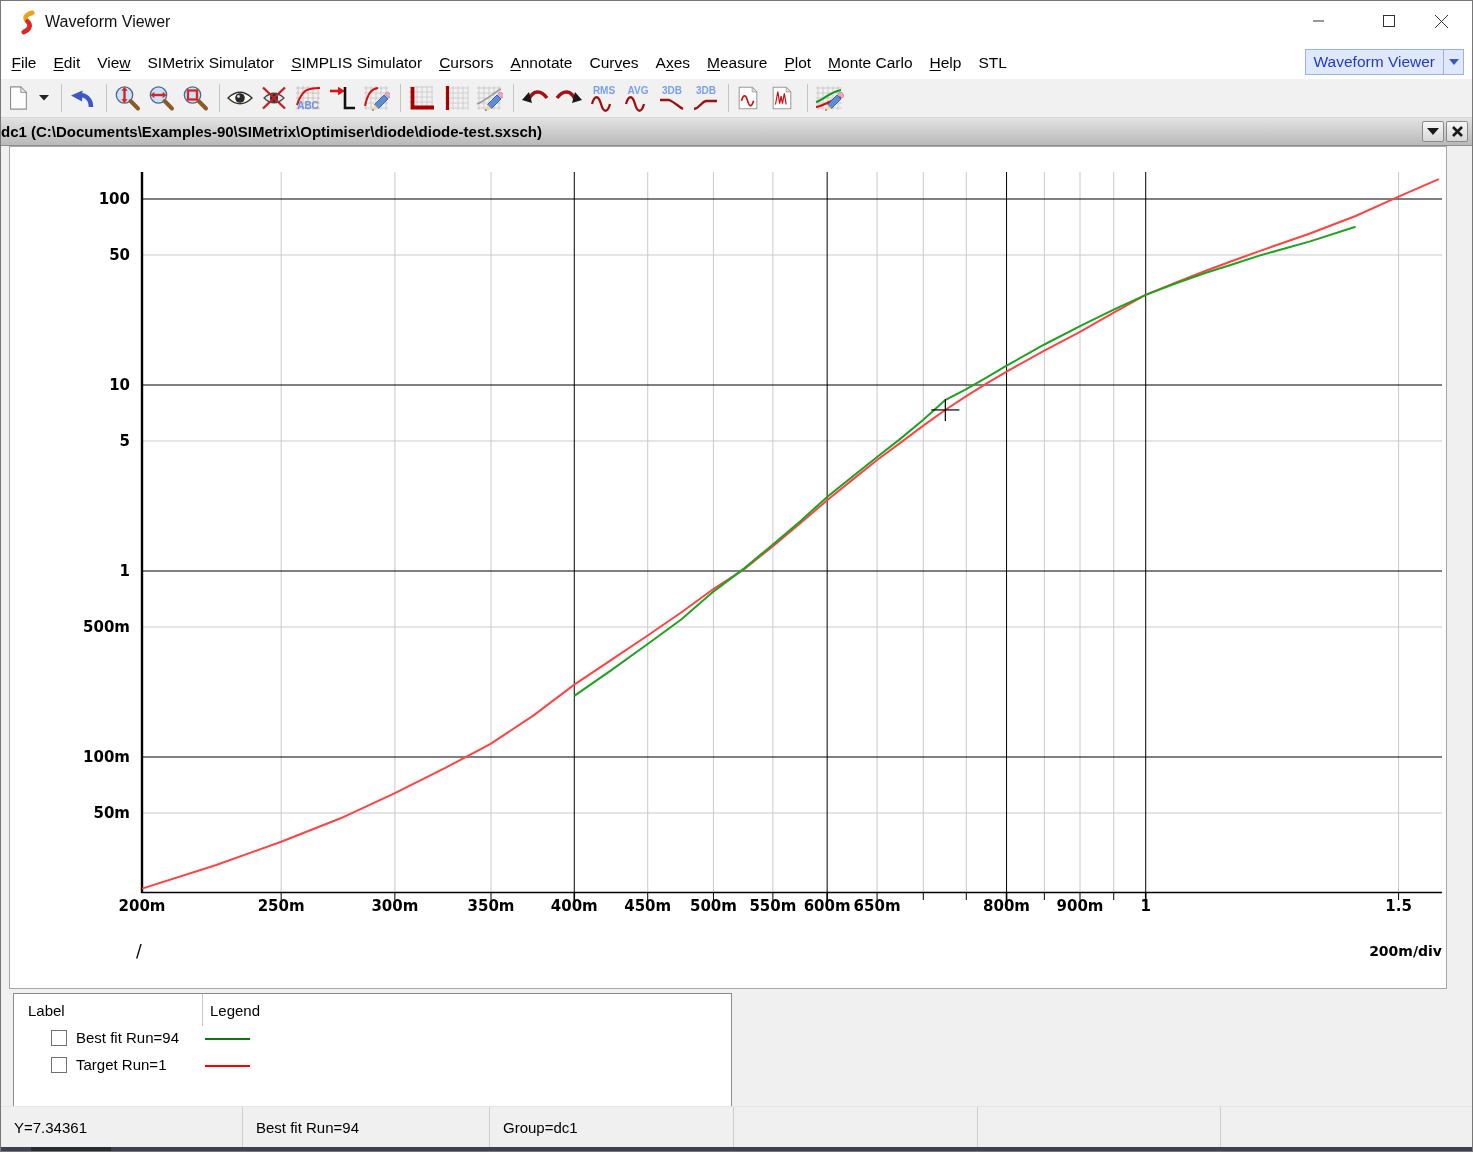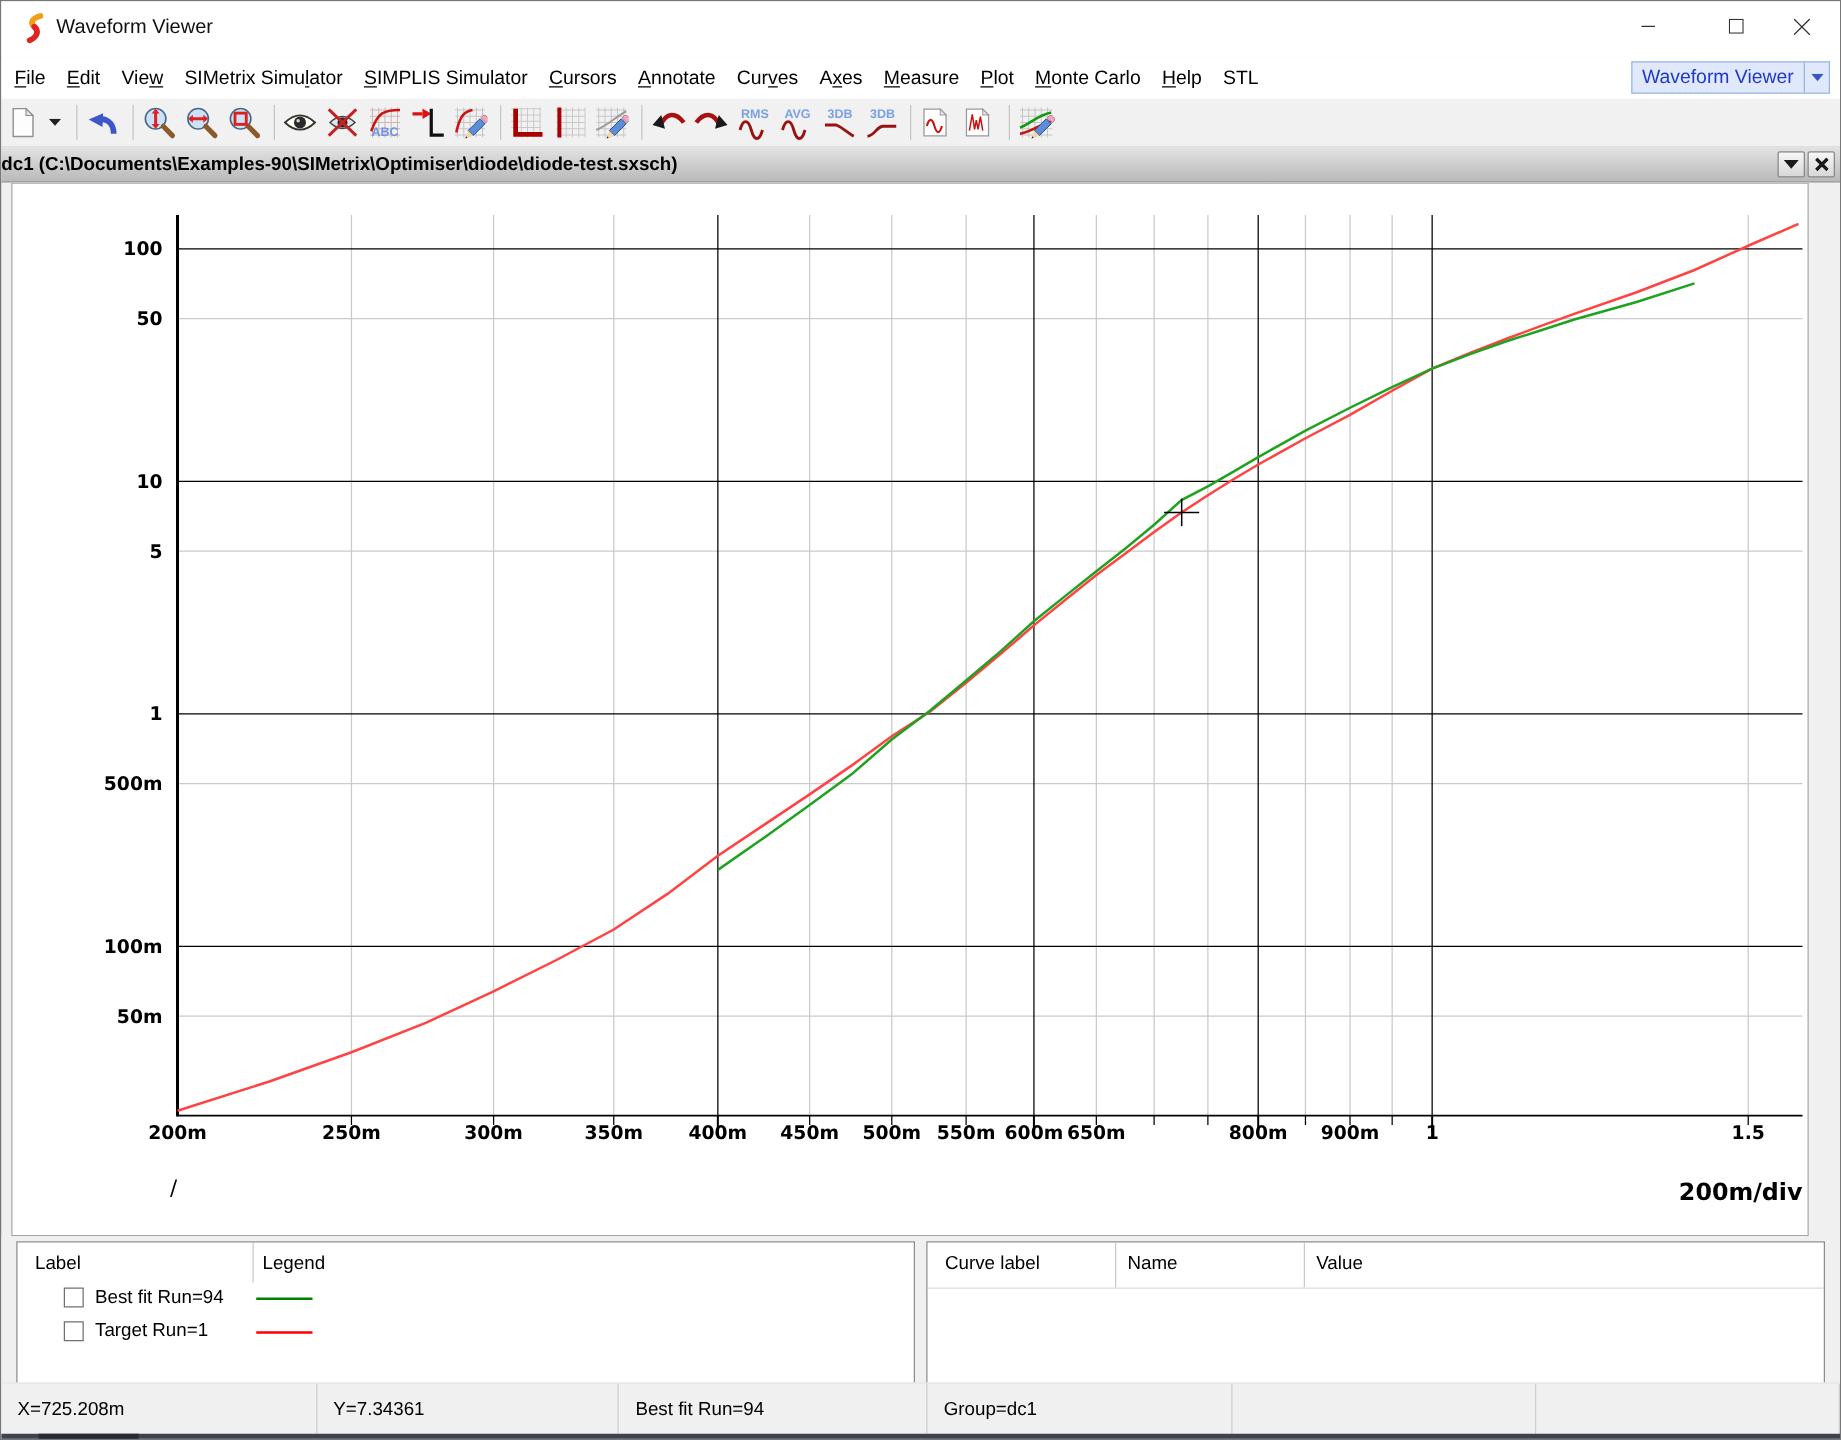--- a/index.html
+++ b/index.html
@@ -26,21 +26,21 @@
   
   .tabbar{position:absolute;left:0;top:117px;width:100%;height:28px;background:linear-gradient(180deg,#e2e2e2,#b9b9b9);border-bottom:1px solid #8f8f8f;display:flex;align-items:center;}
   .tab-title{font-size:15px;font-weight:bold;color:#000;padding-left:0;}
   .tab-btn{position:absolute;top:3px;width:22px;height:21px;background:linear-gradient(180deg,#f7f7f7,#d7d7d7);border:1px solid #8a8a8a;border-radius:2px;display:flex;align-items:center;justify-content:center;padding:0;}
   
   .chart{position:absolute;left:8px;top:145px;width:1438px;height:843px;background:#ffffff;border:1px solid #a6a6a6;}
   .axis-label{position:absolute;font-family:"DejaVu Sans",sans-serif;font-weight:bold;font-size:15px;color:#000;}
   .xlab{width:84px;text-align:center;top:750px;}
   .ylab{width:80px;text-align:right;left:40px;}
   .axis-name{position:absolute;left:126px;top:794px;font-family:"DejaVu Sans",sans-serif;font-size:17px;color:#000;}
-  .div-label{position:absolute;left:1292px;top:796px;width:140px;text-align:right;font-family:"DejaVu Sans",sans-serif;font-weight:bold;font-size:19px;color:#000;}
+  .div-label{position:absolute;left:1292px;top:796px;width:140px;text-align:right;font-family:"DejaVu Sans",sans-serif;font-weight:bold;font-size:14px;color:#000;}
   
   .panels{position:absolute;left:0;top:988px;width:100%;height:118px;background:#f0f0f0;}
   .panel{position:absolute;top:4px;width:719px;height:126px;background:#ffffff;border:1px solid #8c8c8c;font-size:15px;color:#000;}
   .panel-hdr{position:absolute;top:8px;white-space:nowrap;}
   .col-div{position:absolute;top:0;width:1px;background:#c9c9c9;}
   .hdr-line{position:absolute;left:0;top:36px;width:100%;height:1px;background:#dcdcdc;}
   .leg-row{position:absolute;left:0;width:100%;height:24px;}
   .leg-check{position:absolute;left:37px;top:3px;width:16px;height:16px;background:#fff;border:1px solid #707070;}
   .leg-label{position:absolute;left:62px;top:2px;font-size:15px;white-space:nowrap;}
   .leg-line{position:absolute;left:191px;top:11px;width:45px;height:0;border-top:2px solid #000;}
@@ -403,32 +403,23 @@
             <span class="leg-label">Best fit Run=94</span>
             <div class="leg-line" style="border-top-color: rgb(0, 128, 0);"></div>
           </div>
           <div class="leg-row" style="top: 60px; padding-left: 26px;">
             <div class="leg-check"></div>
             <span class="leg-label">Target Run=1</span>
             <div class="leg-line" style="border-top-color: rgb(255, 0, 0);"></div>
           </div>
         </div>
     </div>
-    <div class="panel" style="left:740px">
-      <span class="panel-hdr" style="left:14px">Curve label</span>
-      <div class="col-div" style="left:150px;height:36px"></div>
-      <span class="panel-hdr" style="left:160px">Name</span>
-      <div class="col-div" style="left:301px;height:36px"></div>
-      <span class="panel-hdr" style="left:311px">Value</span>
-      <div class="hdr-line"></div>
-    </div>
   </div>
 
   <div class="statusbar" id="statusbar">
-      <div class="status-field" style="width: 253px;">X=725.208m</div>
       <div class="status-field" style="width: 242px;">Y=7.34361</div>
       <div class="status-field" style="width: 247px;">Best fit Run=94</div>
       <div class="status-field" style="width: 244px;">Group=dc1</div>
       <div class="status-field" style="width: 244px;"></div>
       <div class="status-field" style="width: 243px;"></div>
     </div>
 
   <div class="taskstrip">
     <div class="taskstrip-block"></div>
   </div>

